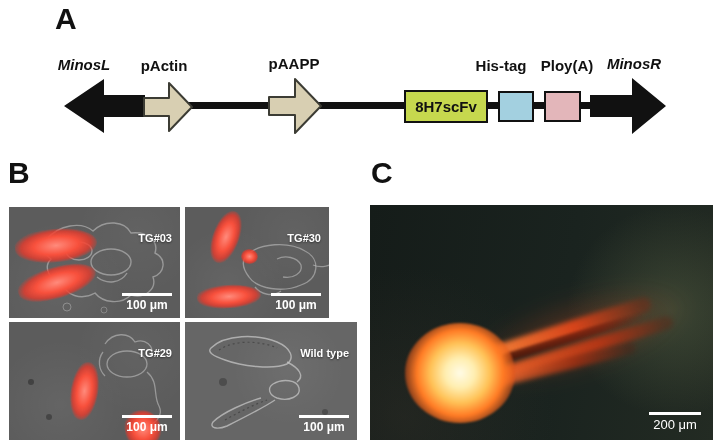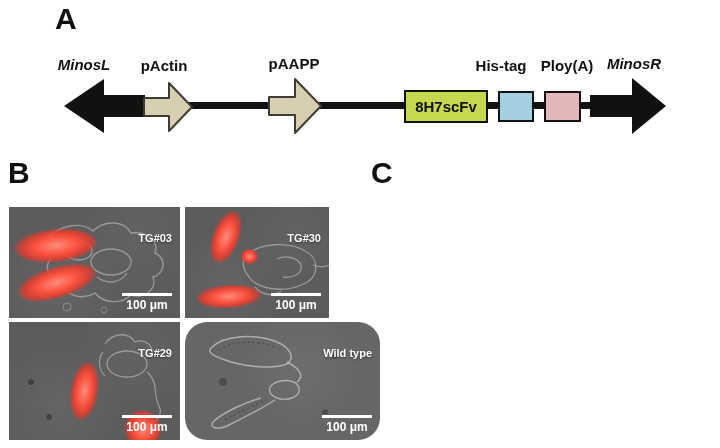--- a/index.html
+++ b/index.html
@@ -152,21 +152,21 @@
     </svg>
     <div class="blob" style="left:62px; top:40px; width:27px; height:58px; transform:rotate(9deg); border-radius:48%;"></div>
     <div class="blob" style="left:116px; top:88px; width:36px; height:38px; transform:rotate(-12deg);"></div>
     <div class="tile-label">TG#29</div>
     <div class="scalebar">
       <div class="bar"></div>
       <div class="txt">100 μm</div>
     </div>
   </div>
 
-  <div class="tile light" style="left:185px; top:322px; width:195px; height:118px;border-radius:22px;">
+  <div class="tile light" style="left:185px; top:322px; width:172px; height:118px;">
     <svg class="tissue" width="172" height="118" viewBox="0 0 172 118">
       <g fill="none" stroke="#c6c6c6" stroke-opacity="0.75" stroke-width="1.4">
         <path d="M26,26 C40,12 72,12 92,20 C106,26 110,36 102,42 C88,48 56,44 40,38 C28,34 22,30 26,26 Z"></path>
         <path d="M102,40 C114,46 120,54 112,60"></path>
         <path d="M88,62 C98,56 112,58 114,66 C116,74 104,80 92,76 C84,73 82,66 88,62 Z"></path>
         <path d="M90,78 C78,86 58,96 42,104 C32,108 24,106 28,100 C38,90 62,80 76,76"></path>
       </g>
       <g fill="none" stroke="#3f3f3f" stroke-opacity="0.7" stroke-width="1.2" stroke-dasharray="2,3">
         <path d="M34,28 C48,18 74,18 92,26"></path>
         <path d="M40,98 C54,90 70,82 82,78"></path>
@@ -177,14 +177,26 @@
     </svg>
     <div class="tile-label">Wild type</div>
     <div class="scalebar">
       <div class="bar"></div>
       <div class="txt">100 μm</div>
     </div>
   </div>
 
   <div class="panel-letter" style="left:371px; top:158px;">C</div>
 
+  <div class="c-img">
+    <div class="streak s-halo"></div>
+    <div class="streak s1"></div>
+    <div class="streak s2"></div>
+    <div class="streak s3"></div>
+    <div class="streak s4"></div>
+    <div class="glow"></div>
+    <div class="c-scale">
+      <div class="bar"></div>
+      <div class="txt">200 μm</div>
+    </div>
+  </div>
 
 </div>
 
 </body></html>

